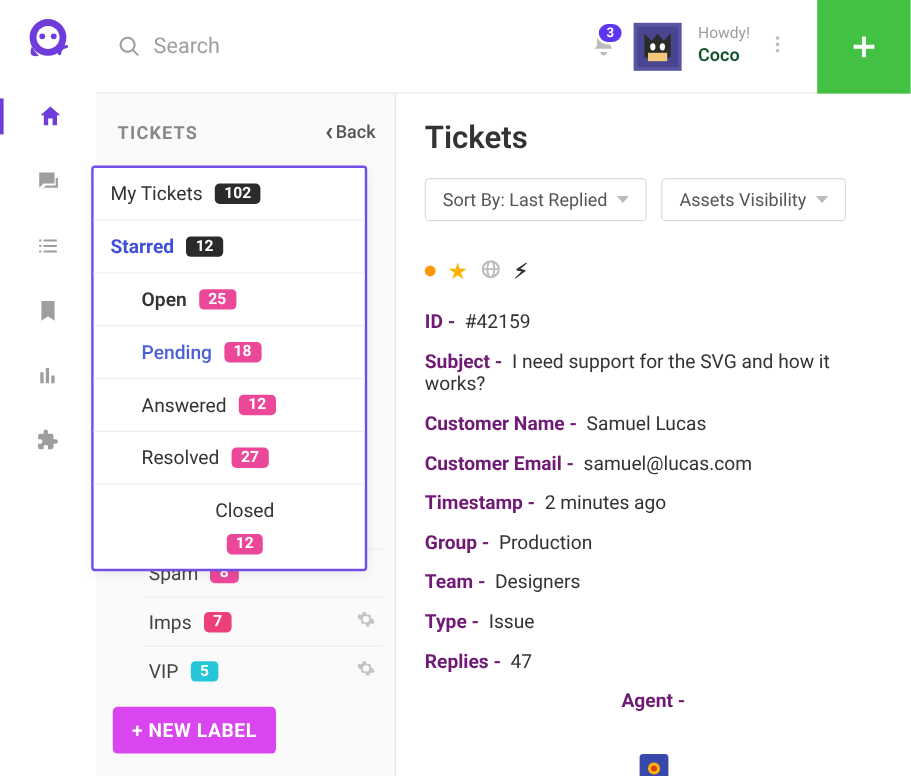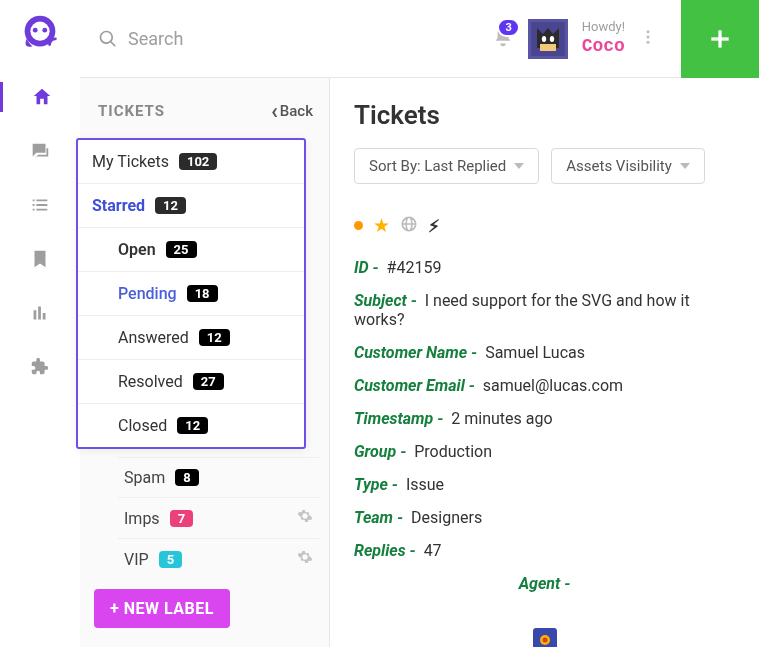--- a/index.html
+++ b/index.html
@@ -21,70 +21,70 @@
 .topbar { height:78px; background:#fff; border-bottom:1px solid #e7e7e7; display:flex; align-items:center; padding: 0 0 0 18px; }
 .search { display:flex; align-items:center; gap:10px; color:#9e9e9e; font-size:18px; cursor:text; flex:1; }
 .search svg { width:20px; height:20px; fill:#9e9e9e; }
 .topbar-right { display:flex; align-items:center; gap:14px; padding-right:0; }
 .bell { position:relative; color:#bdbdbd; cursor:pointer; }
 .bell svg { width:22px; height:22px; fill:#bdbdbd; }
 .bell-badge { position:absolute; top:-8px; right:-6px; background:#5e35f2; color:#fff; font-size:11px; font-weight:700; border-radius:10px; padding:1px 6px; border:2px solid #fff; }
 .avatar { width:40px; height:40px; background:#5a55a3; display:flex; align-items:center; justify-content:center; }
 .howdy { display:flex; flex-direction:column; font-size:13px; line-height:1.25; }
 .howdy .hi { color:#9e9e9e; }
-.howdy .name { color:#ec4899; font-weight:600; font-size:18px;font-family:Liberation Mono, monospace; }
+.howdy .name { color:#14532d; font-weight:600; font-size:15px; }
 .threedot { color:#bdbdbd; cursor:pointer; }
 .threedot svg { width:18px; height:18px; fill:#bdbdbd; }
 .addbtn { width:78px; height:78px; background:#43c143; display:flex; align-items:center; justify-content:center; cursor:pointer; margin-left:10px; }
 .addbtn svg { width:26px; height:26px; stroke:#fff; stroke-width:3; }
 
 
 .body { flex:1; display:flex; overflow:hidden; }
 
 
 .side { width:250px; background:#fafafa; border-right:1px solid #e7e7e7; padding: 20px 10px 10px 14px; position:relative; }
 .side-head { display:flex; justify-content:space-between; align-items:center; padding: 0 6px 14px 4px; }
 .side-head h3 { color:#888; font-size:15px; letter-spacing:1px; font-weight:700; }
 .back { color:#555; font-size:15px; cursor:pointer; font-weight:500; }
 .back::before { content:"‹"; font-size:22px; vertical-align:-2px; margin-right:2px; font-weight:700; }
 .labels-list { margin-top: 320px; padding-left: 24px; }
 .label-row { display:flex; align-items:center; gap:10px; padding:10px 6px; border-top:1px solid #eee; }
 .label-row .nm { color:#444; font-size:16px; }
 .badge { font-size:13px; font-weight:700; padding:1px 8px; border-radius:4px; color:#fff; }
-.badge.gray { background:#000000; }
+.badge.gray { background:#ec4899; }
 .badge.dark { background:#2b2b2b; }
 .badge.pink { background:#ec407a; }
 .badge.teal { background:#26c6da; }
 .gear { margin-left:auto; color:#c3c3c3; cursor:pointer; }
 .gear svg { width:16px; height:16px; fill:#c3c3c3; }
 .newlabel { margin-top:10px; background:#d946ef; color:#fff; border:none; padding:10px 16px; border-radius:4px; font-weight:700; font-size:16px; cursor:pointer; letter-spacing:0.5px; }
 
 
 .dropdown { position:absolute; top:138px; left:76px; width:230px; background:#fff; border:2px solid #6f4fe8; border-radius:3px; box-shadow:0 2px 10px rgba(0,0,0,0.06); z-index:10; }
 .dd-item { display:flex; align-items:center; gap:10px; padding:12px 14px; border-bottom:1px solid #eee; cursor:pointer; }
-.dd-item:last-child { border-bottom:none; }
+.dd-item:last-child { border-bottom:none;flex-direction:column; }
 .dd-item .nm { font-size:16px; color:#333; }
 .dd-item.starred .nm { color:#3f4fd8; font-weight:700; }
 .dd-item.pending .nm { color:#4a5fd8; font-weight:500; }
 .dd-sub { padding-left:40px; }
 
 
 .details { flex:1; padding: 22px 24px; background:#fff; overflow:auto; }
 .details h1 { font-size:26px; font-weight:600; color:#333; margin-bottom:18px; }
 .filters { display:flex; gap:12px; margin-bottom:22px; }
 .filterbtn { border:1px solid #d9d9d9; background:#fff; padding:8px 14px; border-radius:4px; font-size:15px; color:#555; cursor:pointer; display:flex; align-items:center; gap:8px; }
 .filterbtn::after { content:""; width:0; height:0; border-left:5px solid transparent; border-right:5px solid transparent; border-top:6px solid #bbb; }
 .status-icons { display:flex; align-items:center; gap:10px; padding:8px 0 14px; }
 .dot { width:9px; height:9px; border-radius:50%; background:#ff9800; }
 .star { color:#ffb300; font-size:19px; }
 .globe { color:#bbb; }
 .globe svg { width:18px; height:18px; fill:#bbb; }
 .bolt { color:#333; font-size:17px; font-weight:700; }
 .field { padding:7px 0; font-size:16px; color:#333; }
-.field b { font-weight:700; color:#15803d;font-style:italic; }
+.field b { font-weight:700; color:#701a75; }
 .agent-row { display:flex; align-items:center; gap:8px;flex-direction:column; }
 .agent-av { width:24px; height:24px; background:#3949ab; border-radius:3px; display:flex; align-items:center; justify-content:center; }
 
 </style>
 </head>
 <body>
 
 <div class="app">
 
   <div class="rail">
@@ -219,22 +219,22 @@
                 <path d="M12 2a10 10 0 1 0 0 20 10 10 0 0 0 0-20zm7.9 9h-3a16 16 0 0 0-1.3-5.5A8 8 0 0 1 19.9 11zM12 4c1 0 2.4 2.4 2.9 7H9.1C9.6 6.4 11 4 12 4zM8.4 5.5A16 16 0 0 0 7.1 11H4.1a8 8 0 0 1 4.3-5.5zM4.1 13h3a16 16 0 0 0 1.3 5.5A8 8 0 0 1 4.1 13zM12 20c-1 0-2.4-2.4-2.9-7h5.8c-.5 4.6-1.9 7-2.9 7zm3.6-1.5a16 16 0 0 0 1.3-5.5h3a8 8 0 0 1-4.3 5.5z"></path>
               </svg></span>
           <span class="bolt">⚡︎</span>
         </div>
         <div class="field"><b>ID -</b>&nbsp;&nbsp;<span>#42159</span></div>
         <div class="field"><b>Subject -</b>&nbsp;&nbsp;<span>I need support for the SVG and how it works?</span></div>
         <div class="field"><b>Customer Name -</b>&nbsp;&nbsp;<span>Samuel Lucas</span></div>
         <div class="field"><b>Customer Email -</b>&nbsp;&nbsp;<span>samuel@lucas.com</span></div>
         <div class="field"><b>Timestamp -</b>&nbsp;&nbsp;<span>2 minutes ago</span></div>
         <div class="field"><b>Group -</b>&nbsp;&nbsp;<span>Production</span></div>
+        <div class="field"><b>Team -</b>&nbsp;&nbsp;<span>Designers</span></div>
         <div class="field"><b>Type -</b>&nbsp;&nbsp;<span>Issue</span></div>
-        <div class="field"><b>Team -</b>&nbsp;&nbsp;<span>Designers</span></div>
         <div class="field"><b>Replies -</b>&nbsp;&nbsp;<span>47</span></div>
         <div class="field agent-row">
           <b>Agent -</b>&nbsp;&nbsp;
           <span class="agent-av">
               <svg width="16" height="16" viewBox="0 0 16 16">
                 <rect width="16" height="16" fill="#3949ab"></rect>
                 <circle cx="8" cy="8" r="5" fill="#ffb300"></circle>
                 <circle cx="8" cy="8" r="2.5" fill="#d84315"></circle>
               </svg>
             </span>

